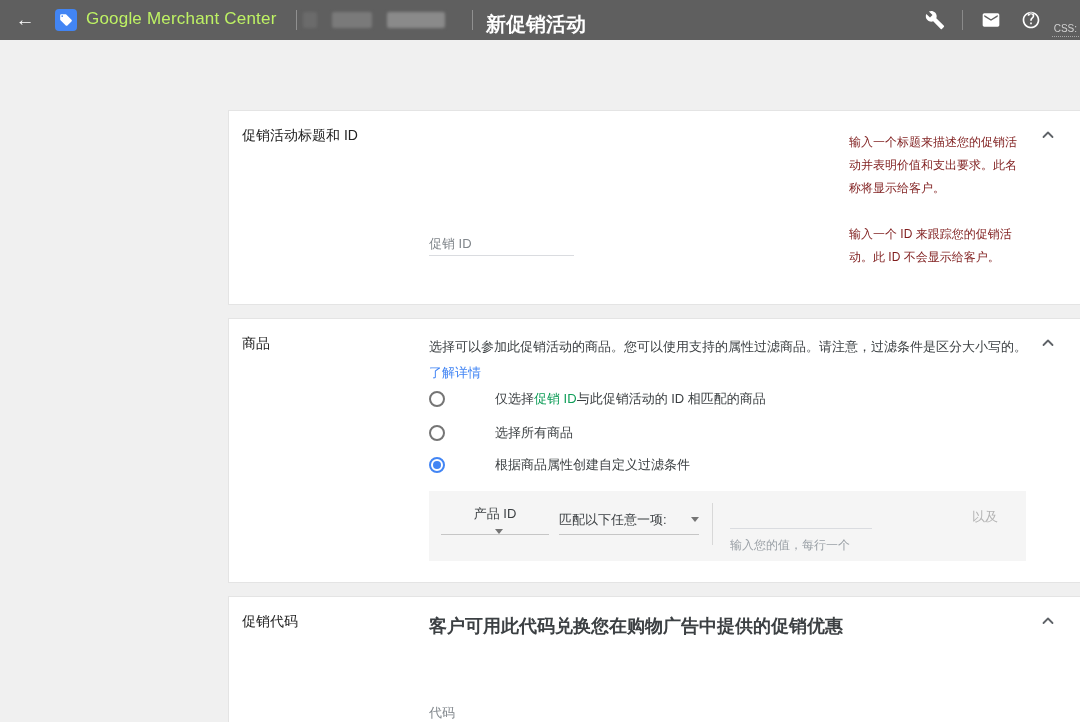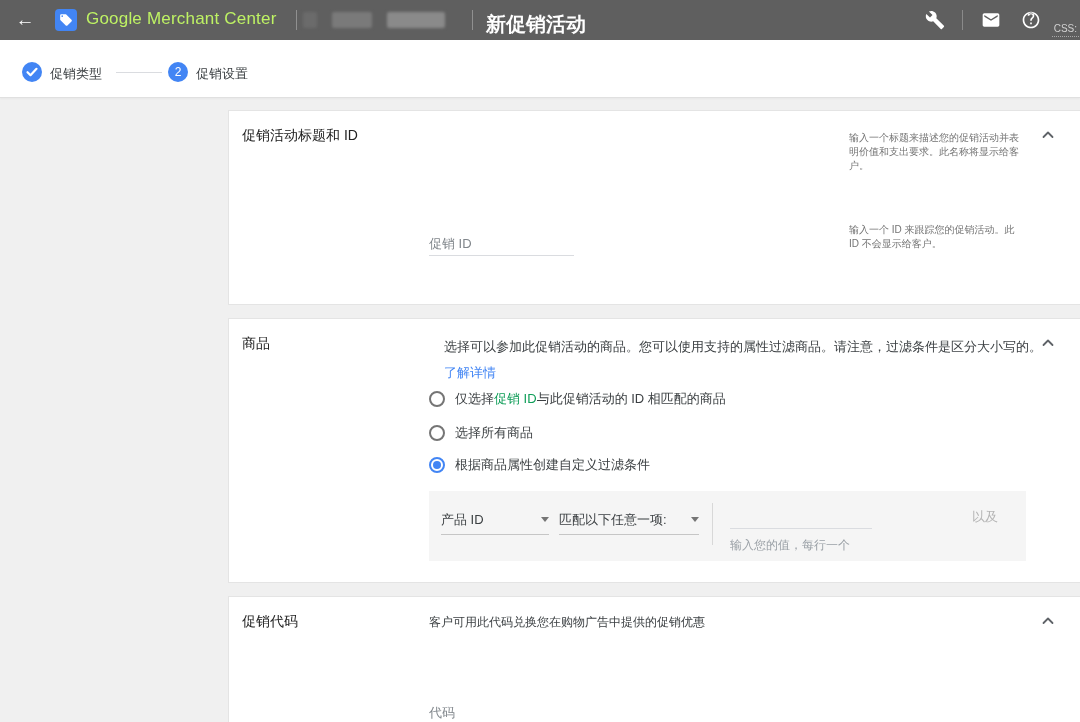--- a/index.html
+++ b/index.html
@@ -32,33 +32,33 @@
   
   .card { position:absolute; left:228px; right:0; background:#fff; border:1px solid #e4e4e4; border-right:none; }
   .card-title { position:absolute; left:13px; top:16px; font-size:14px; color:#212121; white-space:nowrap; }
   .collapse { position:absolute; right:24px; top:16px; width:16px; height:16px; cursor:pointer; }
 
   .u-input { border:none; border-bottom:1px solid #dadce0; background:transparent; outline:none;
              font-family:"Liberation Sans","DejaVu Sans",sans-serif; font-size:13px; color:#3c4043;
              height:24px; width:145px; }
   .u-input::placeholder { color:#80868b; opacity:1; }
 
-  .help-text { position:absolute; left:620px; width:178px; font-size:10px; color:#737373; line-height:14px; }
+  .help-text { position:absolute; left:620px; width:178px; font-size:12px; color:#7f1d1d; line-height:23px; }
 
-  .desc { position:absolute; left:200px; top:15px; width:598px; font-size:13px; color:#3c4043; line-height:26px;margin-left:15px; }
+  .desc { position:absolute; left:200px; top:15px; width:598px; font-size:13px; color:#3c4043; line-height:26px; }
   .link { color:#4285f4; cursor:pointer; }
   .hl-green { color:#0f9d58; }
 
   .radio-row { position:absolute; left:200px; height:20px; display:flex; align-items:center; cursor:pointer; }
   .radio-outer { width:16px; height:16px; border-radius:50%; border:2px solid #757575; margin-right:10px;
                  flex:0 0 auto; display:flex; align-items:center; justify-content:center; background:#fff; }
   .radio-row.selected .radio-outer { border-color:#4285f4; }
   .radio-dot { width:8px; height:8px; border-radius:50%; background:transparent; }
   .radio-row.selected .radio-dot { background:#4285f4; }
-  .radio-label { font-size:13px; color:#3c4043; white-space:nowrap; }
+  .radio-label { font-size:13px; color:#3c4043; white-space:nowrap;margin-left:40px; }
 
   .filter-bar { position:absolute; left:200px; top:172px; width:597px; height:70px; background:#f5f5f5; }
   .dd { position:absolute; top:14px; height:30px; border-bottom:1px solid #c6c6c6; cursor:pointer;
         display:flex; align-items:center; justify-content:space-between; }
   .dd-text { font-size:13px; color:#3c4043; white-space:nowrap; }
   .caret { width:0; height:0; border-left:4px solid transparent; border-right:4px solid transparent;
            border-top:5px solid #757575; margin-left:8px; }
   .fb-div { position:absolute; left:283px; top:12px; width:1px; height:42px; background:#d8d8d8; }
   .fb-input { position:absolute; left:301px; top:14px; width:142px; }
   .fb-hint { position:absolute; left:301px; top:46px; font-size:12px; color:#9aa0a6; white-space:nowrap; }
@@ -105,31 +105,20 @@
         </svg>
     </div>
     <div class="bar-icon" style="left:1021px;">
       <svg width="20" height="20" viewBox="0 0 24 24">
           <path fill="#ffffff" d="M12 2C6.48 2 2 6.48 2 12s4.48 10 10 10 10-4.48 10-10S17.52 2 12 2zm0 18c-4.41 0-8-3.59-8-8s3.59-8 8-8 8 3.59 8 8-3.59 8-8 8zm1-3h-2v-2h2v2zm2.07-7.75l-.9.92C13.45 10.9 13 11.5 13 13h-2v-.5c0-1.1.45-2.1 1.17-2.83l1.24-1.26c.37-.36.59-.86.59-1.41 0-1.1-.9-2-2-2s-2 .9-2 2H8c0-2.21 1.79-4 4-4s4 1.79 4 4c0 .88-.36 1.68-.93 2.25z"></path>
         </svg>
     </div>
     <div class="css-label">CSS:</div>
   </div>
 
-  <div class="stepper">
-    <div class="step-circle" style="left:22px;">
-      <svg width="20" height="20" viewBox="0 0 20 20">
-          <path fill="none" stroke="#ffffff" stroke-width="2.2" stroke-linecap="round" stroke-linejoin="round" d="M5.5 10.2l3 3 6-6.4"></path>
-        </svg>
-    </div>
-    <div class="step-label" style="left:50px;">促销类型</div>
-    <div class="step-line" style="left:116px; width:46px;"></div>
-    <div class="step-circle" style="left:168px;">2</div>
-    <div class="step-label" style="left:196px;">促销设置</div>
-  </div>
 
   <div class="card" style="top:110px; height:195px;">
     <div class="card-title">促销活动标题和 ID</div>
 
     <div class="help-text" style="top:20px;">输入一个标题来描述您的促销活动并表明价值和支出要求。此名称将显示给客户。</div>
 
     <input class="u-input" style="position: absolute; left: 200px; top: 121px;" placeholder="促销 ID">
     <div class="help-text" style="top:112px;">输入一个 ID 来跟踪您的促销活动。此 ID 不会显示给客户。</div>
 
     <div class="collapse">
@@ -159,21 +148,21 @@
     </div>
 
     <div class="radio-row selected" style="top:136px;">
       <span class="radio-outer">
           <span class="radio-dot"></span>
         </span>
       <span class="radio-label">根据商品属性创建自定义过滤条件</span>
     </div>
 
     <div class="filter-bar">
-      <div class="dd" style="left:12px; width:108px;">
+      <div class="dd" style="left:12px; width:108px;flex-direction:column;">
         <span class="dd-text">产品 ID</span>
         <span class="caret"></span>
       </div>
       <div class="dd" style="left:130px; width:140px;">
         <span class="dd-text">匹配以下任意一项:</span>
         <span class="caret"></span>
       </div>
       <div class="fb-div"></div>
       <input class="u-input fb-input" value="" style="">
       <div class="fb-hint">输入您的值，每行一个</div>
@@ -182,21 +171,21 @@
 
     <div class="collapse">
       <svg width="16" height="16" viewBox="0 0 16 16">
           <path fill="none" stroke="#5f6368" stroke-width="1.8" stroke-linecap="round" stroke-linejoin="round" d="M3.5 10l4.5-4.5L12.5 10"></path>
         </svg>
     </div>
   </div>
 
   <div class="card" style="top:596px; height:160px;">
     <div class="card-title">促销代码</div>
-    <div style="position:absolute; left:200px; top:17px; font-size:12px; color:#3c4043; white-space:nowrap;">客户可用此代码兑换您在购物广告中提供的促销优惠</div>
+    <div style="position:absolute; left:200px; top:17px; font-size:18px; color:#3c4043; white-space:nowrap;font-weight:bold;">客户可用此代码兑换您在购物广告中提供的促销优惠</div>
     <input class="u-input" style="position: absolute; left: 200px; top: 64px; margin-top: 40px;" placeholder="代码">
     <div class="collapse">
       <svg width="16" height="16" viewBox="0 0 16 16">
           <path fill="none" stroke="#5f6368" stroke-width="1.8" stroke-linecap="round" stroke-linejoin="round" d="M3.5 10l4.5-4.5L12.5 10"></path>
         </svg>
     </div>
   </div>
 
 </div>
 

